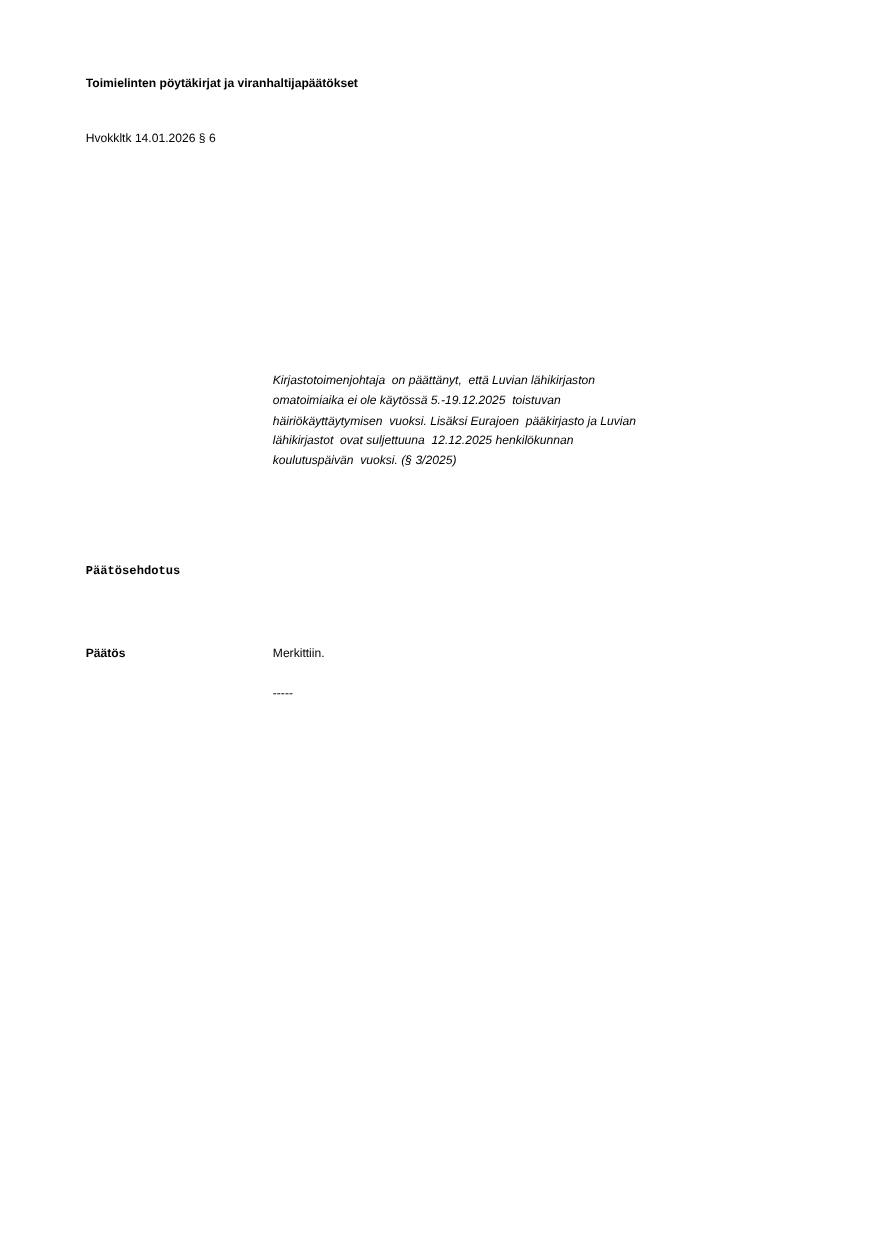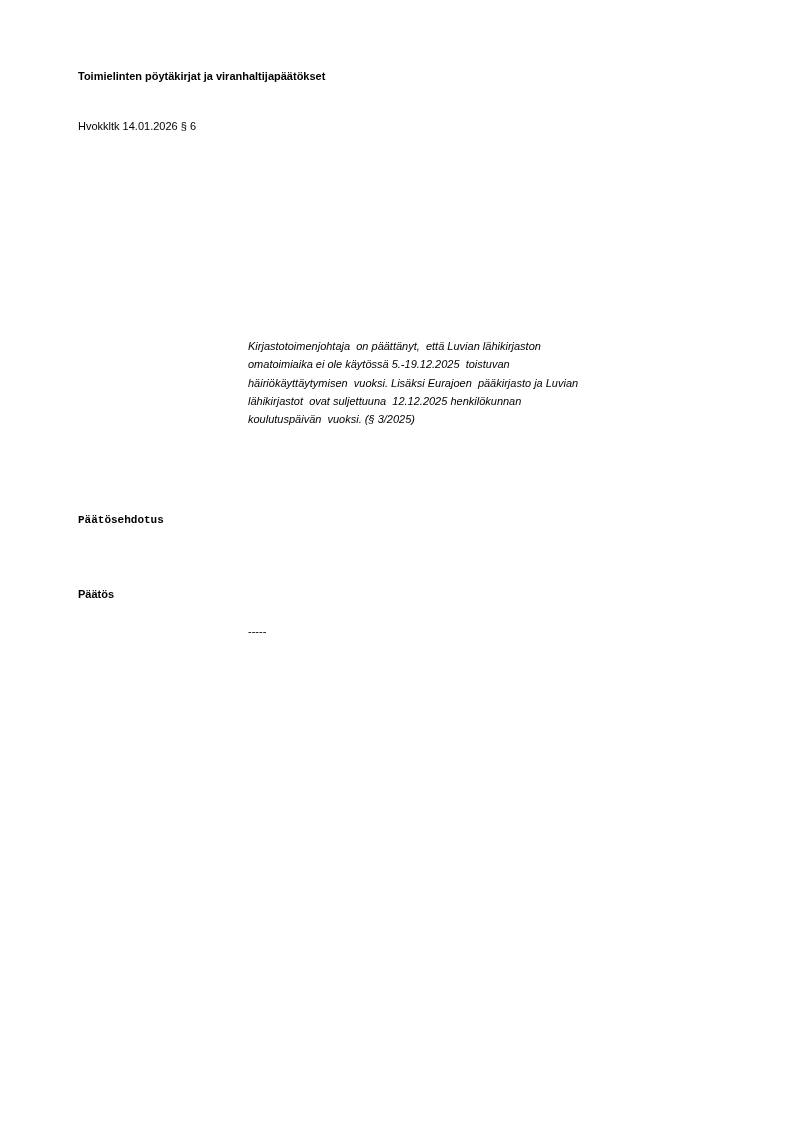--- a/index.html
+++ b/index.html
@@ -57,16 +57,17 @@
 häiriökäyttäytymisen  vuoksi. Lisäksi Eurajoen  pääkirjasto ja Luvian
 lähikirjastot  ovat suljettuuna  12.12.2025 henkilökunnan
 koulutuspäivän  vuoksi. (§ 3/2025)</div>
 
 
   <div class="abs labelcol row-proposal">Päätösehdotus</div>
 
 
   <div class="abs labelcol row-decision">Päätös</div>
 
+  <div class="abs bodycol row-decision">Merkittiin.</div>
 
   <div class="abs bodycol sep">-----</div>
 
 </div>
 
 </body></html>

